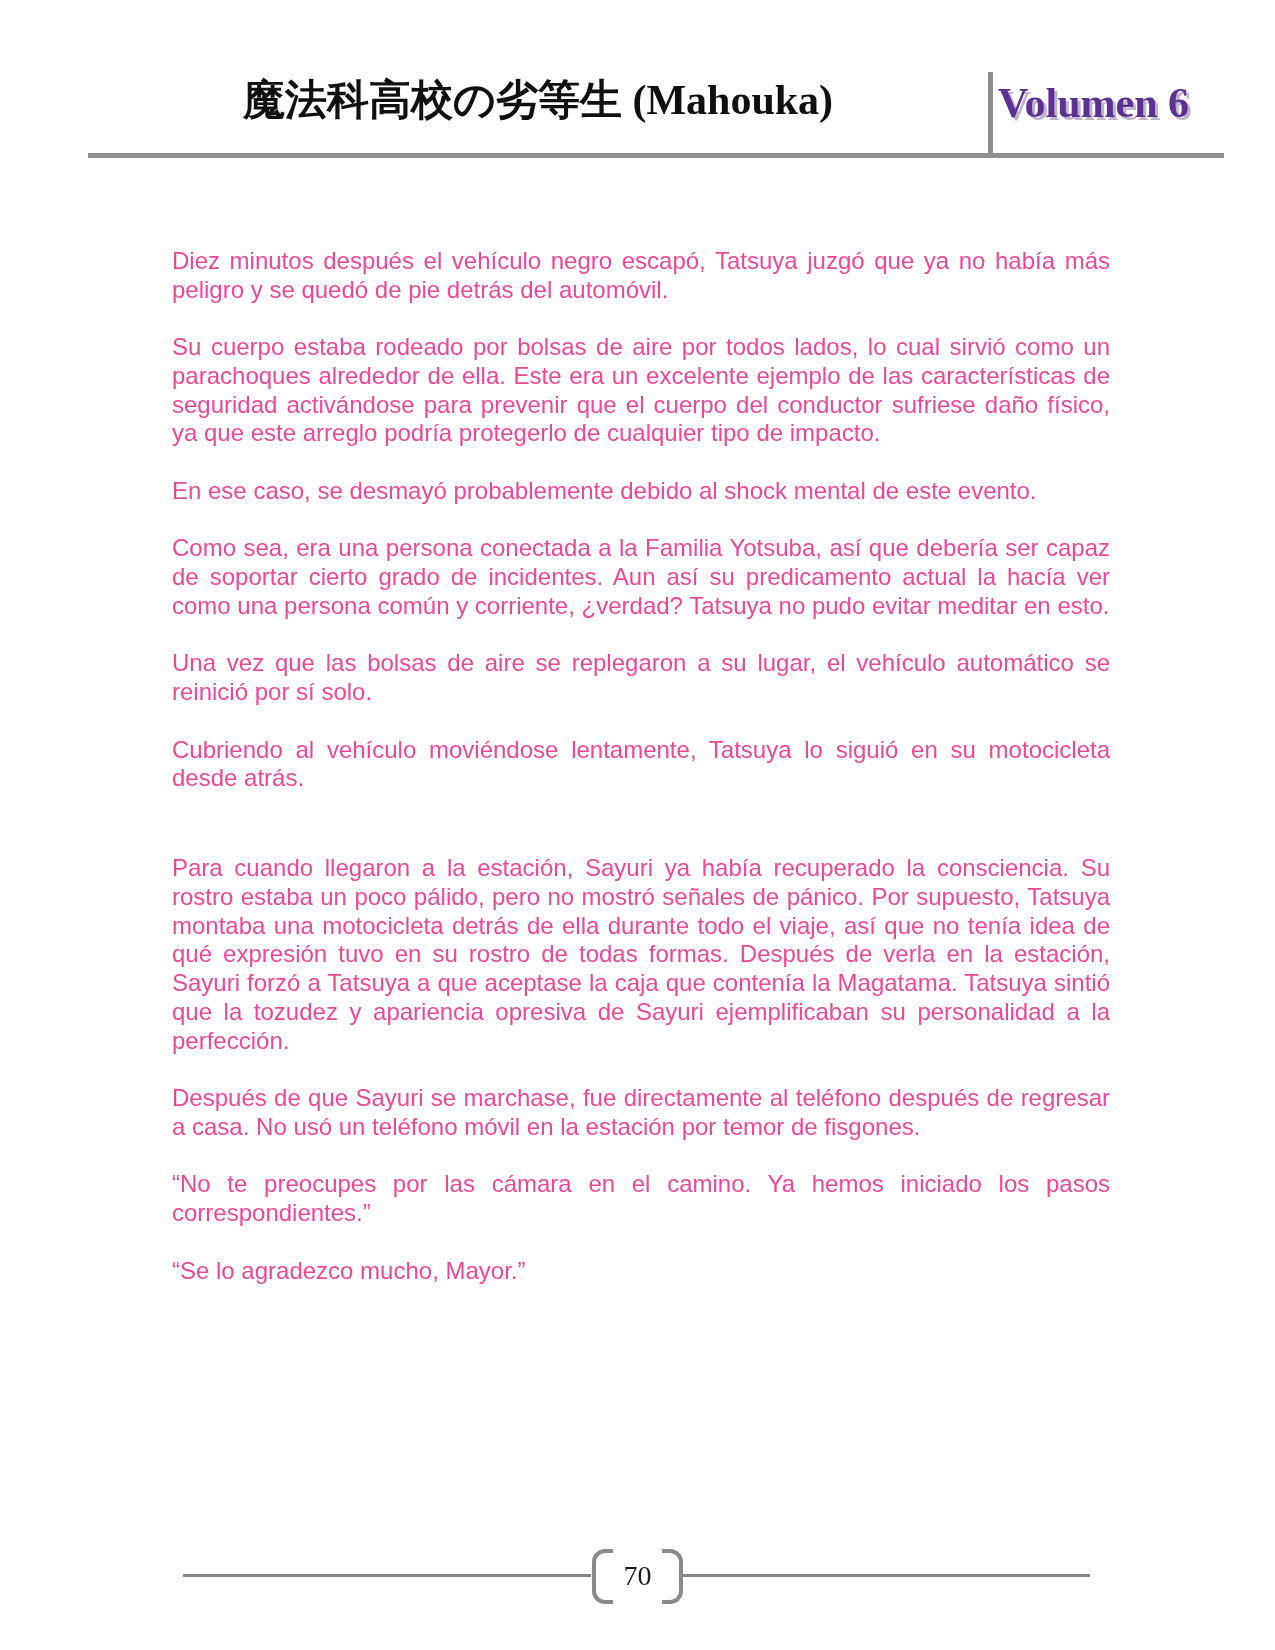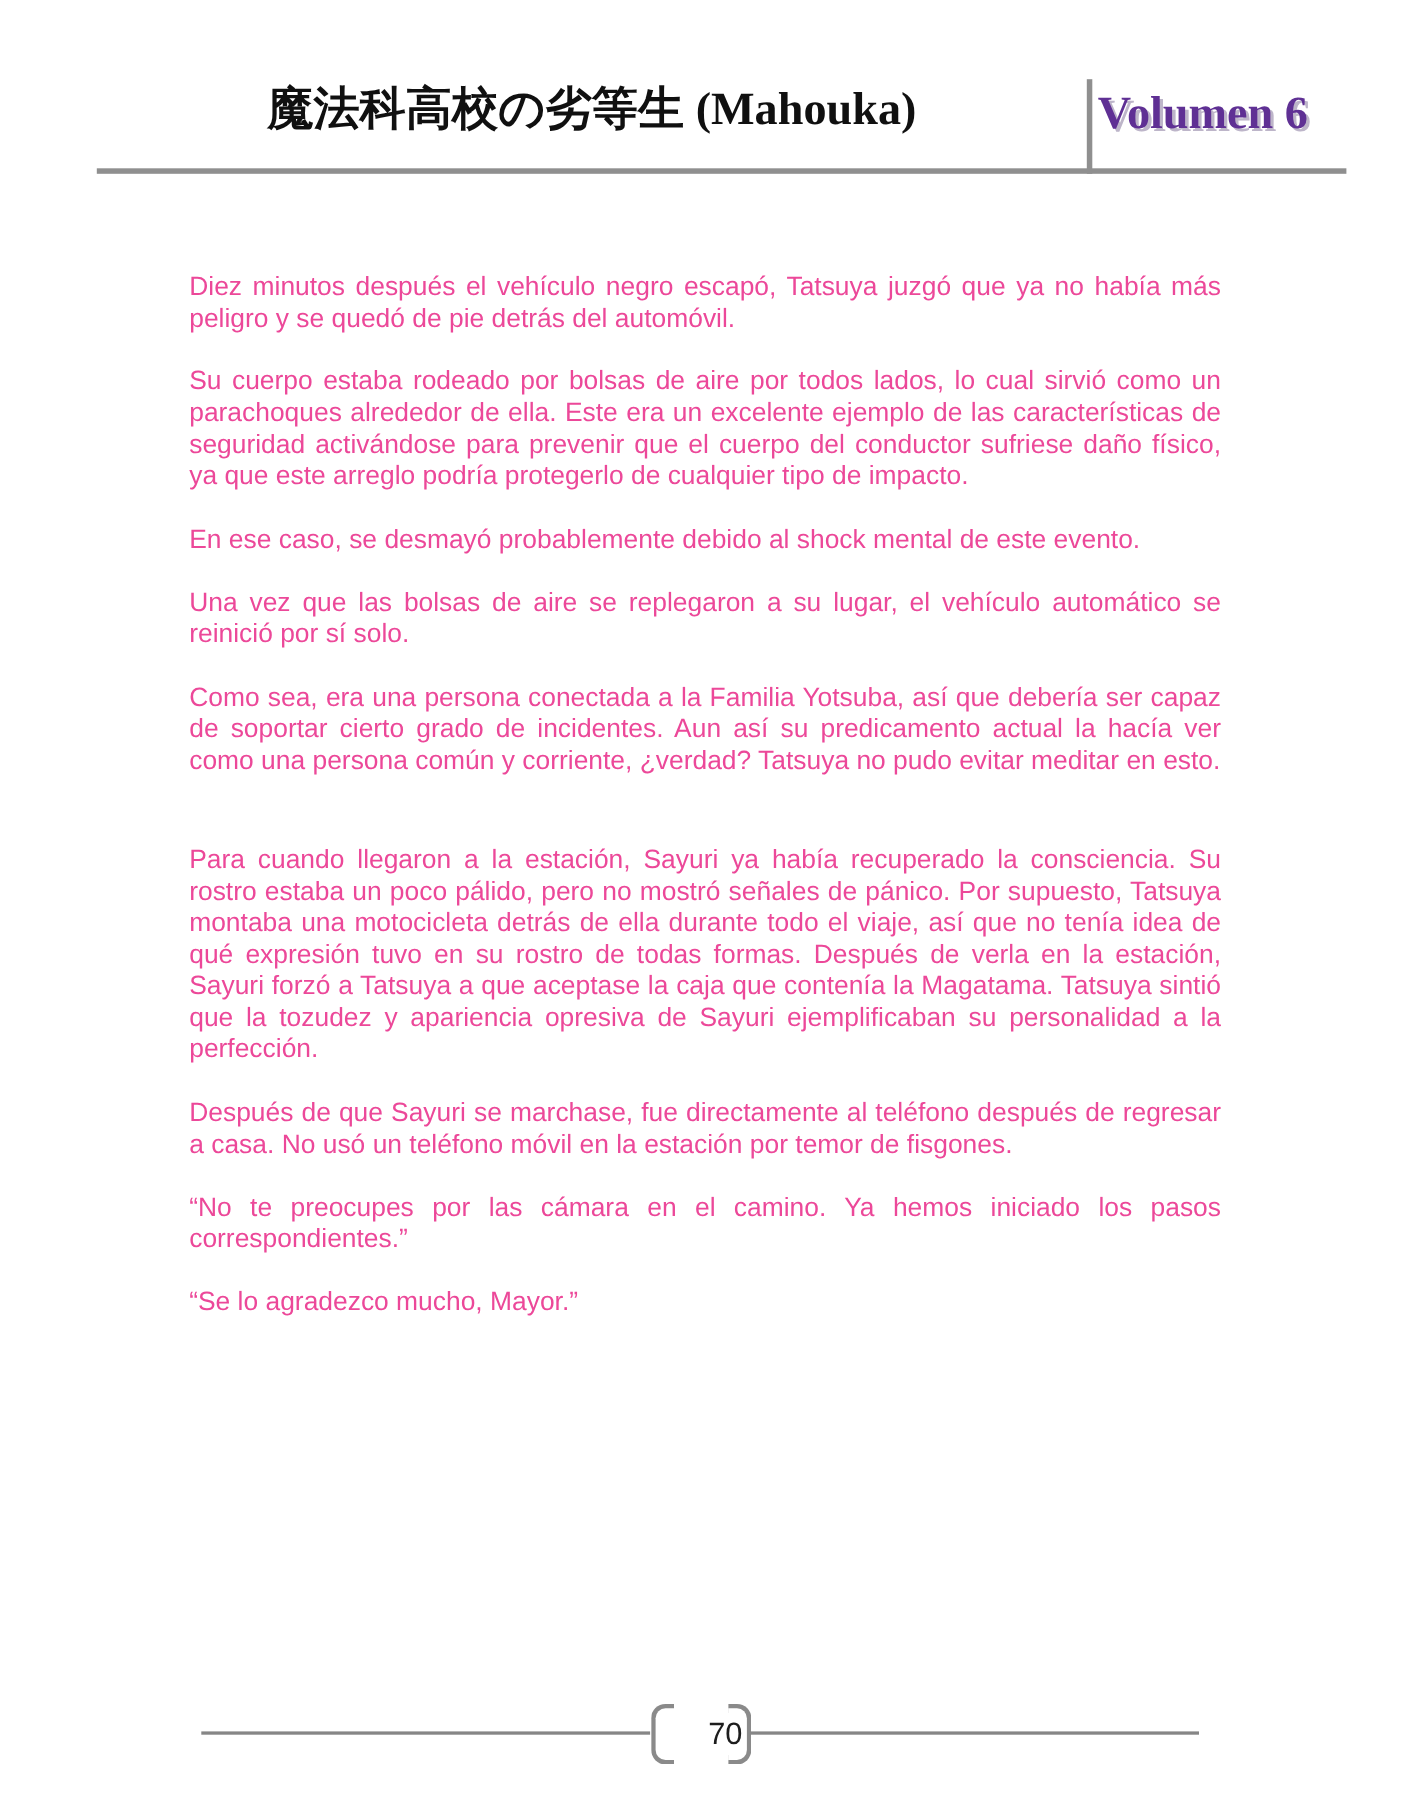--- a/index.html
+++ b/index.html
@@ -119,44 +119,46 @@
     border-top: 4px solid #8a8a8a;
     border-bottom: 4px solid #8a8a8a;
     border-top-right-radius: 13px;
     border-bottom-right-radius: 13px;
   }
   .page-num {
     position: absolute;
     left: 600px;
     top: 1560px;
     width: 75px;
-    text-align: right;
+    text-align: center;
     font-size: 28px;
     line-height: 32px;
     color: #1d1d1d;
+    font-family: Liberation Serif, serif;
   }
 </style>
 </head>
 <body>
 
 <div class="page">
 
   <div>
     <div class="doc-title">魔法科高校の劣等生 (Mahouka)</div>
     <div class="header-vbar"></div>
     <div class="volume-label">Volumen 6</div>
     <div class="header-rule"></div>
   </div>
 
   <div class="body-text">
     <p>Diez minutos después el vehículo negro escapó, Tatsuya juzgó que ya no había más peligro y se quedó de pie detrás del automóvil.</p>
     <p>Su cuerpo estaba rodeado por bolsas de aire por todos lados, lo cual sirvió como un parachoques alrededor de ella. Este era un excelente ejemplo de las características de seguridad activándose para prevenir que el cuerpo del conductor sufriese daño físico, ya que este arreglo podría protegerlo de cualquier tipo de impacto.</p>
     <p>En ese caso, se desmayó probablemente debido al shock mental de este evento.</p>
+    <p>Como sea, era una persona conectada a la Familia Yotsuba, así que debería ser capaz de soportar cierto grado de incidentes. Aun así su predicamento actual la hacía ver como una persona común y corriente, ¿verdad? Tatsuya no pudo evitar meditar en esto.</p>
     <p>Una vez que las bolsas de aire se replegaron a su lugar, el vehículo automático se reinició por sí solo.</p>
-    <p>Como sea, era una persona conectada a la Familia Yotsuba, así que debería ser capaz de soportar cierto grado de incidentes. Aun así su predicamento actual la hacía ver como una persona común y corriente, ¿verdad? Tatsuya no pudo evitar meditar en esto.</p>
+    <p>Cubriendo al vehículo moviéndose lentamente, Tatsuya lo siguió en su motocicleta desde atrás.</p>
     <p class="extra-gap">Para cuando llegaron a la estación, Sayuri ya había recuperado la consciencia. Su rostro estaba un poco pálido, pero no mostró señales de pánico. Por supuesto, Tatsuya montaba una motocicleta detrás de ella durante todo el viaje, así que no tenía idea de qué expresión tuvo en su rostro de todas formas. Después de verla en la estación, Sayuri forzó a Tatsuya a que aceptase la caja que contenía la Magatama. Tatsuya sintió que la tozudez y apariencia opresiva de Sayuri ejemplificaban su personalidad a la perfección.</p>
     <p>Después de que Sayuri se marchase, fue directamente al teléfono después de regresar a casa. No usó un teléfono móvil en la estación por temor de fisgones.</p>
     <p>“No te preocupes por las cámara en el camino. Ya hemos iniciado los pasos correspondientes.”</p>
     <p>“Se lo agradezco mucho, Mayor.”</p>
   </div>
 
   <div>
     <div class="footer-rule-left"></div>
     <div class="page-num-bracket-left"></div>
     <div class="page-num">70</div>

